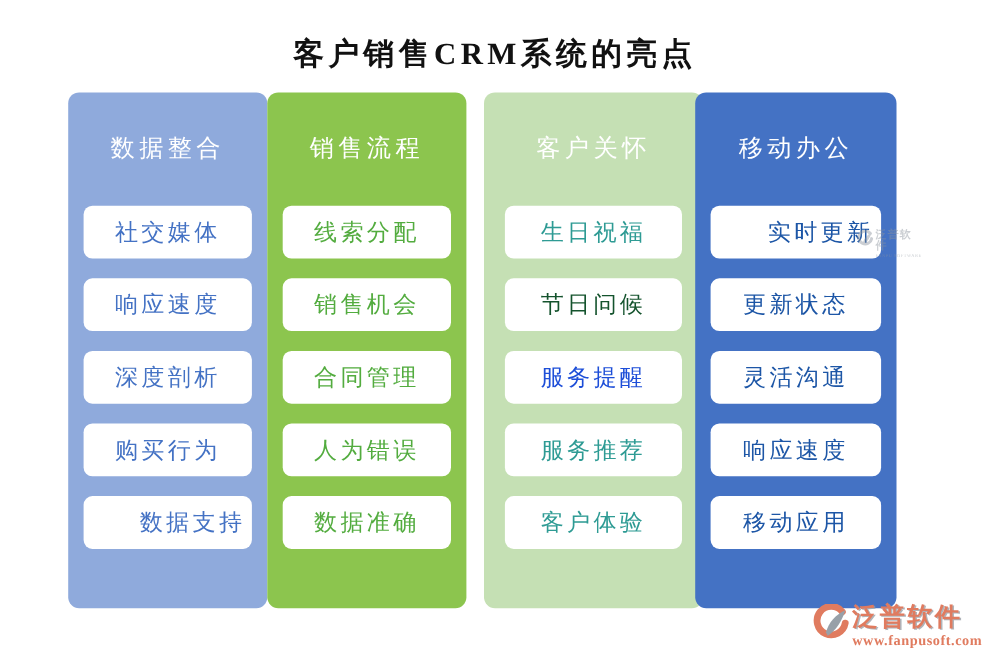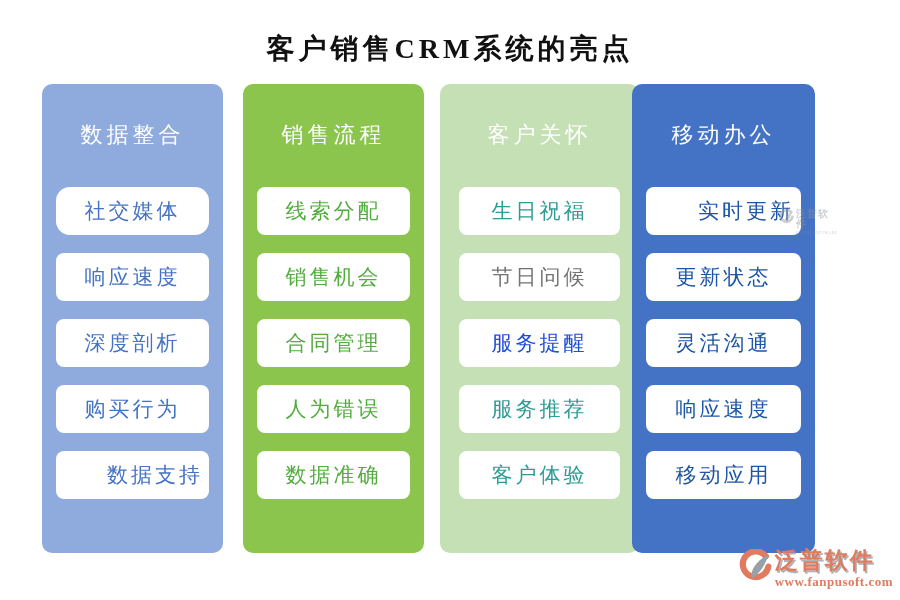--- a/index.html
+++ b/index.html
@@ -10,21 +10,21 @@
   }
   .title{
     position:absolute;top:30px;left:0;width:100%;
     text-align:center;font-size:28px;font-weight:bold;color:#111111;
     letter-spacing:4px;
   }
   .column{
     position:absolute;top:84px;height:469px;border-radius:10px;
     box-sizing:border-box;
   }
-  .col-0{left:42px;width:181px;}
+  .col-0{left:62px;width:181px;}
   .col-1{left:243px;width:181px;font-family:Liberation Mono, monospace;}
   .col-2{left:440px;width:199px;}
   .col-3{left:632px;width:183px;}
   .col-header{
     height:102px;display:flex;align-items:center;justify-content:center;
     color:#ffffff;font-size:22px;letter-spacing:4px;
   }
   .col-items{
     display:flex;flex-direction:column;gap:18px;padding:1px 14px 0 14px;
   }
@@ -59,21 +59,21 @@
   }
 </style>
 </head>
 <body>
 
 <div class="title">客户销售CRM系统的亮点</div>
 
 <div class="column col-0" style="background: rgb(143, 170, 220);">
   <div class="col-header">数据整合</div>
   <div class="col-items">
-    <div class="item-btn" style="color: rgb(68, 114, 196); border-radius: 14px;">社交媒体</div>
+    <div class="item-btn" style="color: rgb(68, 114, 196);">社交媒体</div>
     <div class="item-btn" style="color: rgb(68, 114, 196);">响应速度</div>
     <div class="item-btn" style="color: rgb(68, 114, 196);">深度剖析</div>
     <div class="item-btn" style="color: rgb(68, 114, 196);">购买行为</div>
     <div class="item-btn" style="color: rgb(68, 114, 196); padding-left: 45px;">数据支持</div>
   </div>
 </div>
 
 <div class="column col-1" style="background: rgb(140, 197, 78);">
   <div class="col-header">销售流程</div>
   <div class="col-items">
@@ -82,21 +82,21 @@
     <div class="item-btn" style="color: rgb(83, 172, 63);">合同管理</div>
     <div class="item-btn" style="color: rgb(83, 172, 63);">人为错误</div>
     <div class="item-btn" style="color: rgb(83, 172, 63);">数据准确</div>
   </div>
 </div>
 
 <div class="column col-2" style="background: rgb(197, 224, 180);">
   <div class="col-header">客户关怀</div>
   <div class="col-items">
     <div class="item-btn" style="color: rgb(46, 155, 148);">生日祝福</div>
-    <div class="item-btn" style="color: #737373;">节日问候</div>
+    <div class="item-btn" style="color: #14532d;">节日问候</div>
     <div class="item-btn" style="color: #1d4ed8;">服务提醒</div>
     <div class="item-btn" style="color: rgb(46, 155, 148);">服务推荐</div>
     <div class="item-btn" style="color: rgb(46, 155, 148);">客户体验</div>
   </div>
 </div>
 
 <div class="column col-3" style="background: rgb(68, 114, 196);">
   <div class="col-header">移动办公</div>
   <div class="col-items">
     <div class="item-btn" style="color: rgb(29, 86, 166); padding-left: 45px;">实时更新</div>

